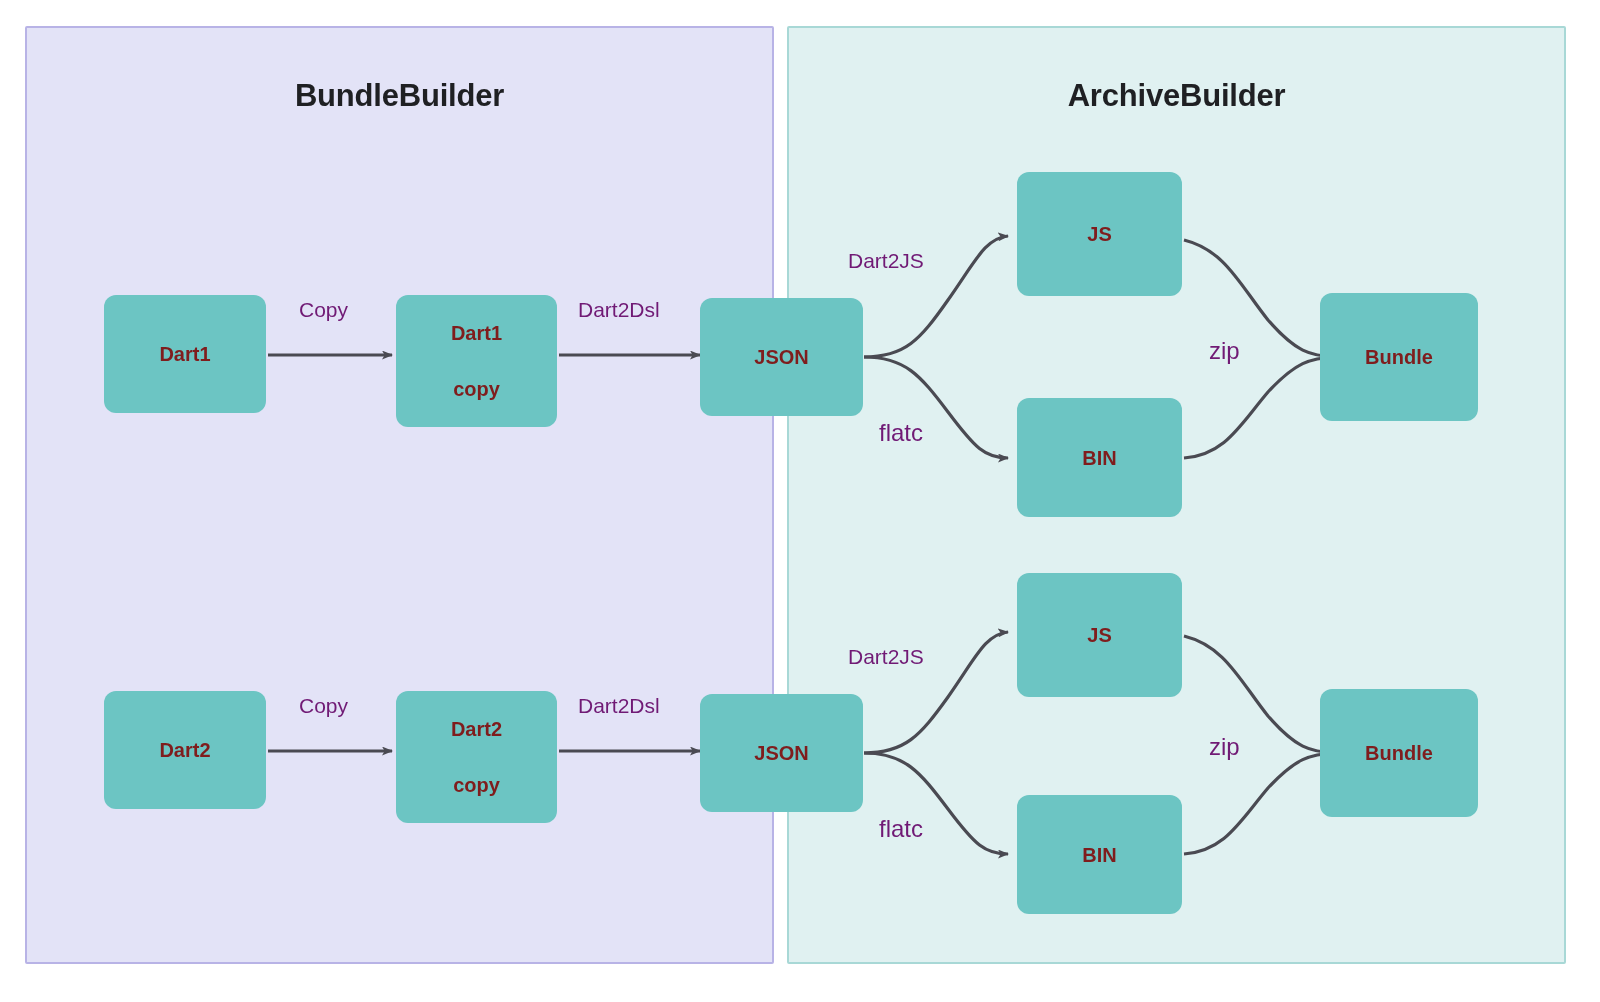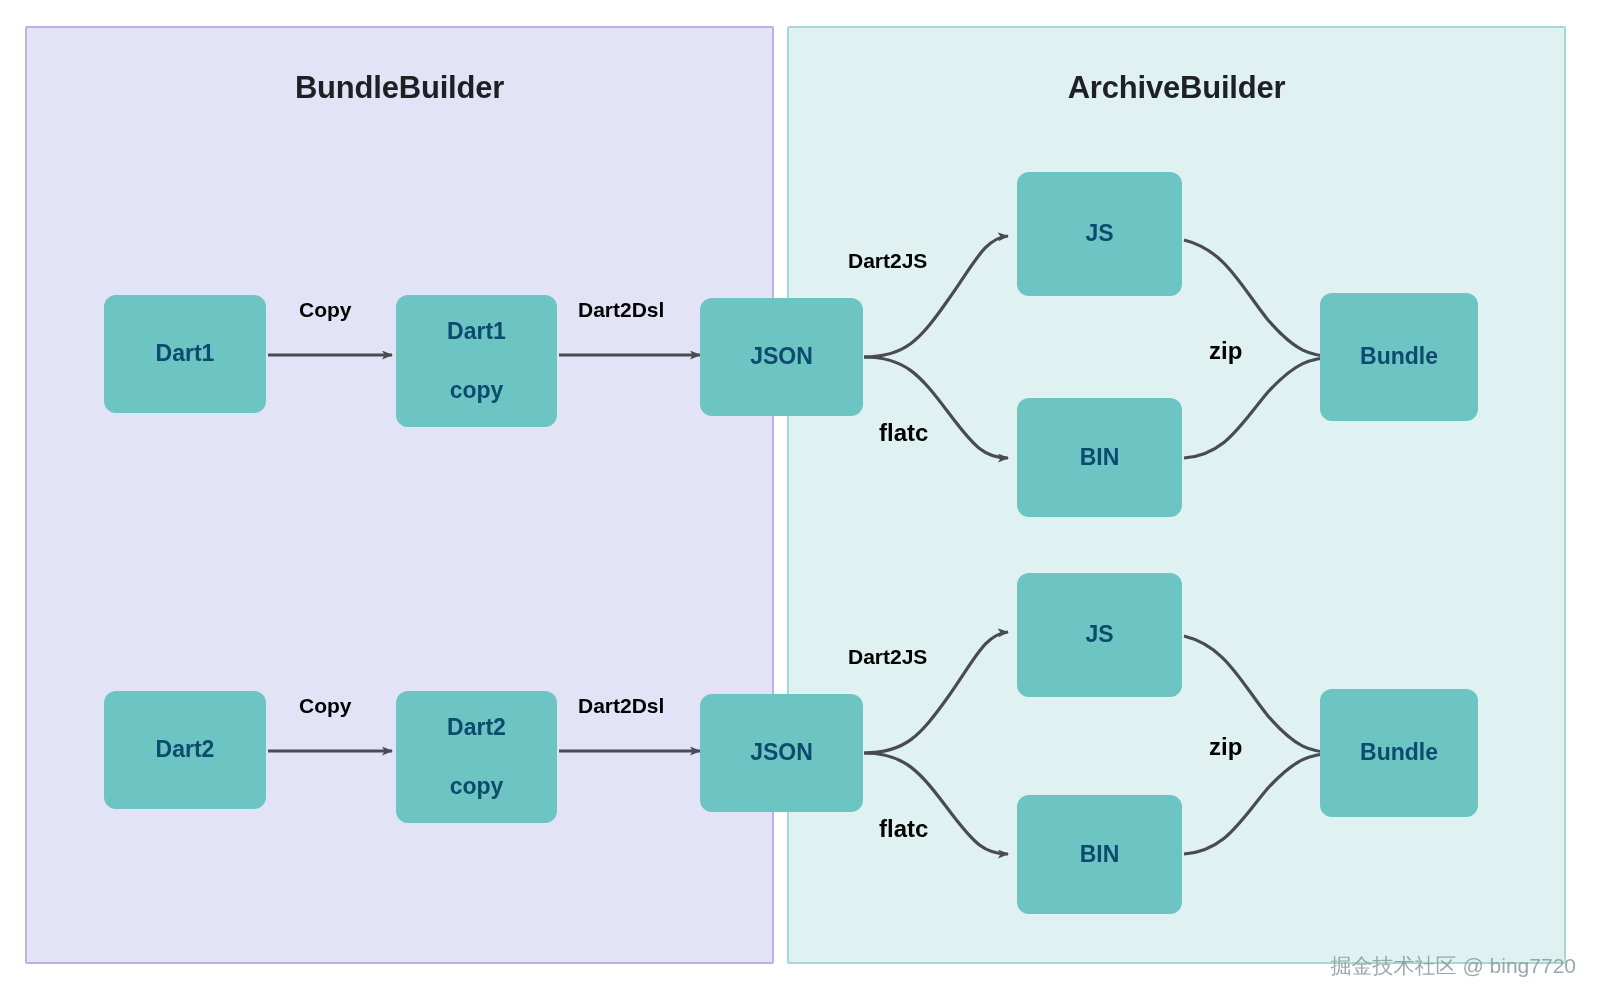--- a/index.html
+++ b/index.html
@@ -33,38 +33,38 @@
   #panel-archive {
     left: 787px;
     top: 26px;
     width: 779px;
     height: 938px;
     background: #e0f1f1;
     border: 2px solid #a8d8d6;
   }
   .panel-title {
     position: absolute;
-    top: 42px;
+    top: 50px;
     left: 0;
     width: 100%;
     text-align: center;
     font-size: 31px;
     font-weight: bold;
     color: #1f2023;
     letter-spacing: -0.2px;
   }
 
   
   .node {
     position: absolute;
     box-sizing: border-box;
     background: #6cc5c3;
     border-radius: 12px;
-    color: #0c4a6e;
-    font-size: 23px;
+    color: #7f1d1d;
+    font-size: 20px;
     font-weight: bold;
     display: flex;
     flex-direction: column;
     align-items: center;
     justify-content: center;
     text-align: center;
     line-height: 1.1;
     z-index: 5;
   }
   .node .l2 { margin-top: 34px; }
@@ -77,22 +77,22 @@
     width: 1600px;
     height: 1002px;
     z-index: 4;
     pointer-events: none;
   }
 
   
   .edge-label {
     position: absolute;
     font-size: 21px;
-    font-weight: bold;
-    color: #000000;
+    font-weight: normal;
+    color: #701a75;
     white-space: nowrap;
     z-index: 6;
   }
   .edge-label.small { font-size: 24px; }
 
   
   #watermark {
     position: absolute;
     right: 24px;
     bottom: 22px;
@@ -197,15 +197,14 @@
   <div class="edge-label" style="left:848px; top:249px;">Dart2JS</div>
   <div class="edge-label small" style="left:879px; top:419px;">flatc</div>
   <div class="edge-label small" style="left:1209px; top:337px;">zip</div>
 
   <div class="edge-label" style="left:299px; top:694px;">Copy</div>
   <div class="edge-label" style="left:578px; top:694px;">Dart2Dsl</div>
   <div class="edge-label" style="left:848px; top:645px;">Dart2JS</div>
   <div class="edge-label small" style="left:879px; top:815px;">flatc</div>
   <div class="edge-label small" style="left:1209px; top:733px;">zip</div>
 
-  <div id="watermark">掘金技术社区 @ bing7720</div>
 
 </div>
 
 </body></html>

